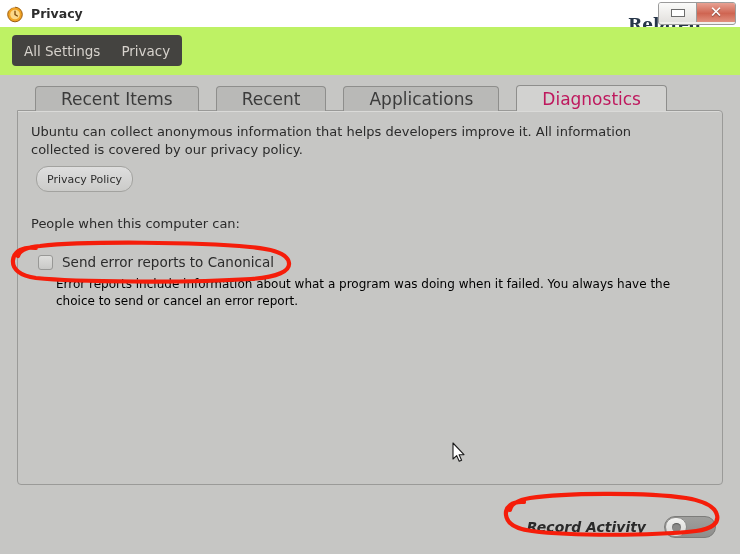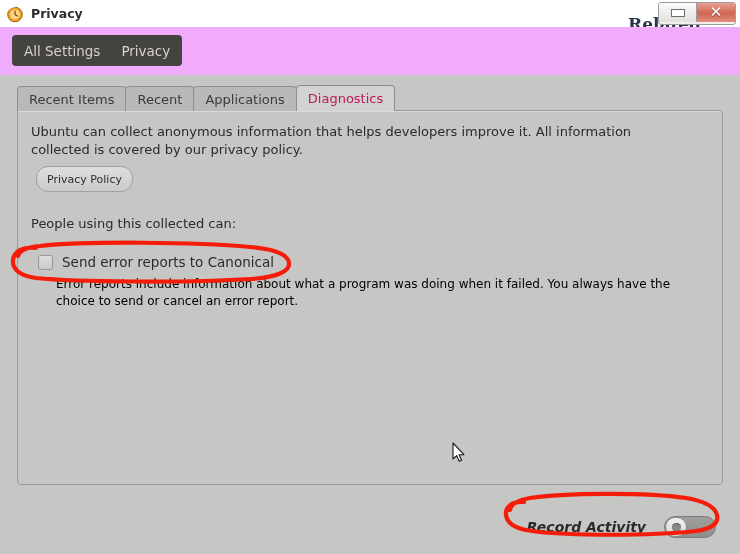--- a/index.html
+++ b/index.html
@@ -132,21 +132,21 @@
     text-shadow: 0 1px 1px rgba(0,0,0,.4);
     font-family: "DejaVu Sans", sans-serif;
   }
 
   
   .toolbar {
     position: absolute;
     left: 0; top: 27px;
     width: 740px;
     height: 48px;
-    background: #f0abfc;
+    background: #bef264;
   }
   .toolgroup {
     position: absolute;
     left: 12px; top: 8px;
     height: 31px;
     background: #444340;
     border-radius: 4px;
     display: flex;
     align-items: stretch;
   }
@@ -175,30 +175,31 @@
     left: 17px; top: 10px;
     display: flex;
     align-items: flex-end;
     height: 26px;
     z-index: 3;
   }
   .tab {
     height: 25px;
     display: flex;
     align-items: center;
-    padding: 0 11px;
-    font-size: 13px;
+    padding: 0 25px;
+    font-size: 17px;
     color: #3b3b3b;
     background: #b9b9b7;
     border: 1px solid #8e8e8c;
     border-bottom: none;
     border-radius: 4px 4px 0 0;
     margin-right: -1px;
     box-sizing: border-box;
     white-space: nowrap;
+    margin-left: 18px;
   }
   .tab.active {
     background: #d2d2d0;
     color: #be185d;
     height: 26px;
     z-index: 2;
   }
 
   .panel {
     position: absolute;
@@ -403,21 +404,21 @@
       <div class="tab">Applications</div>
       <div class="tab active">Diagnostics</div>
     </div>
 
     <div class="panel">
 
       <div class="para">Ubuntu can collect anonymous information that helps developers improve it. All information collected is covered by our privacy policy.</div>
 
       <div class="privacy-policy-btn">Privacy Policy</div>
 
-      <div class="people-label">People using this collected can:</div>
+      <div class="people-label">People when this computer can:</div>
 
 
       <div class="check-row">
         <span class="checkbox"></span>
         <span class="check-label">Send error reports to Canonical</span>
       </div>
 
       <div class="help-text">Error reports include information about what a program was doing when it failed. You always have the choice to send or cancel an error report.</div>
 
     </div>

